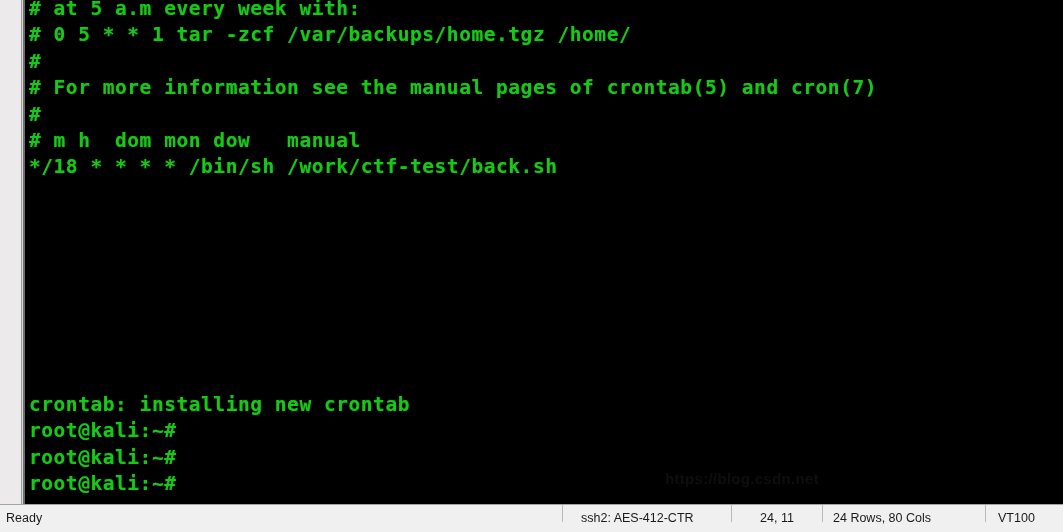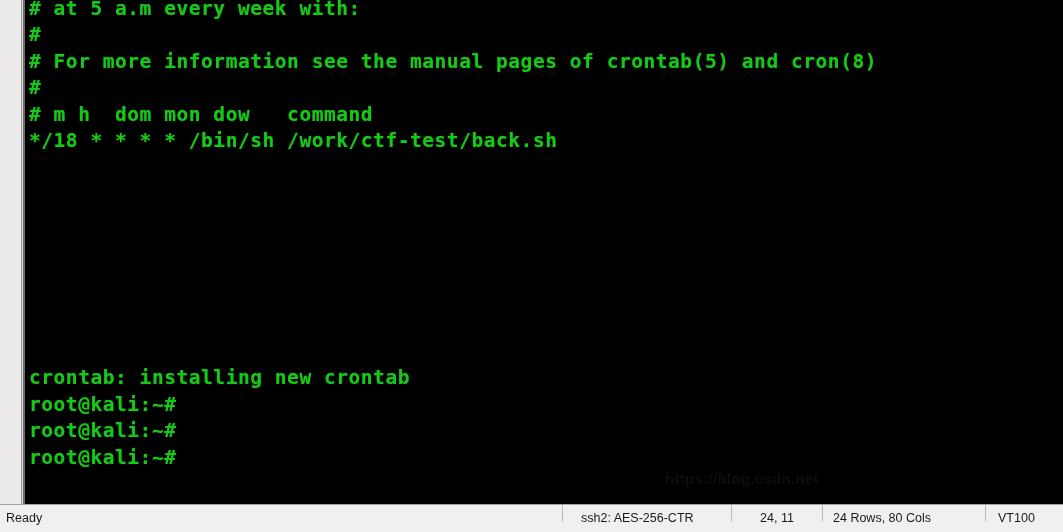--- a/index.html
+++ b/index.html
@@ -142,24 +142,25 @@
   <div id="terminal-region">
 
     <div id="scrollbar">
       <div id="scrollbar-thumb"></div>
     </div>
     <div id="scrollbar-edge"></div>
 
     <div id="screen">
       <div id="screen-lines">
         <span class="term-line"># at 5 a.m every week with:</span>
+        <span class="term-line"># 0 5 * * 1 tar -zcf /var/backups/home.tgz /home/</span>
         <span class="term-line">#</span>
-        <span class="term-line"># For more information see the manual pages of crontab(5) and cron(8)</span>
+        <span class="term-line"># For more information see the manual pages of crontab(5) and cron(7)</span>
         <span class="term-line">#</span>
-        <span class="term-line"># m h  dom mon dow   command</span>
+        <span class="term-line"># m h  dom mon dow   manual</span>
         <span class="term-line">*/18 * * * * /bin/sh /work/ctf-test/back.sh</span>
         <span class="term-line blank"></span>
         <span class="term-line blank"></span>
         <span class="term-line blank"></span>
         <span class="term-line blank"></span>
         <span class="term-line blank"></span>
         <span class="term-line blank"></span>
         <span class="term-line blank"></span>
         <span class="term-line blank"></span>
         <span class="term-line">crontab: installing new crontab</span>
@@ -168,21 +169,21 @@
         <span class="term-line">root@kali:~#</span>
       </div>
       <div class="watermark" id="wm-url-screen">https://blog.csdn.net</div>
     </div>
 
   </div>
 
   <div id="status-bar">
     <div class="status-cell" id="status-ready">Ready</div>
     <div class="status-sep"></div>
-    <div class="status-cell" id="status-cipher">ssh2: AES-256-CTR</div>
+    <div class="status-cell" id="status-cipher">ssh2: AES-412-CTR</div>
     <div class="status-sep"></div>
     <div class="status-cell" id="status-cursor">24, 11</div>
     <div class="status-sep"></div>
     <div class="status-cell" id="status-size">24 Rows, 80 Cols</div>
     <div class="status-sep"></div>
     <div class="status-cell" id="status-emul">VT100</div>
 
   </div>
 
 </div>

